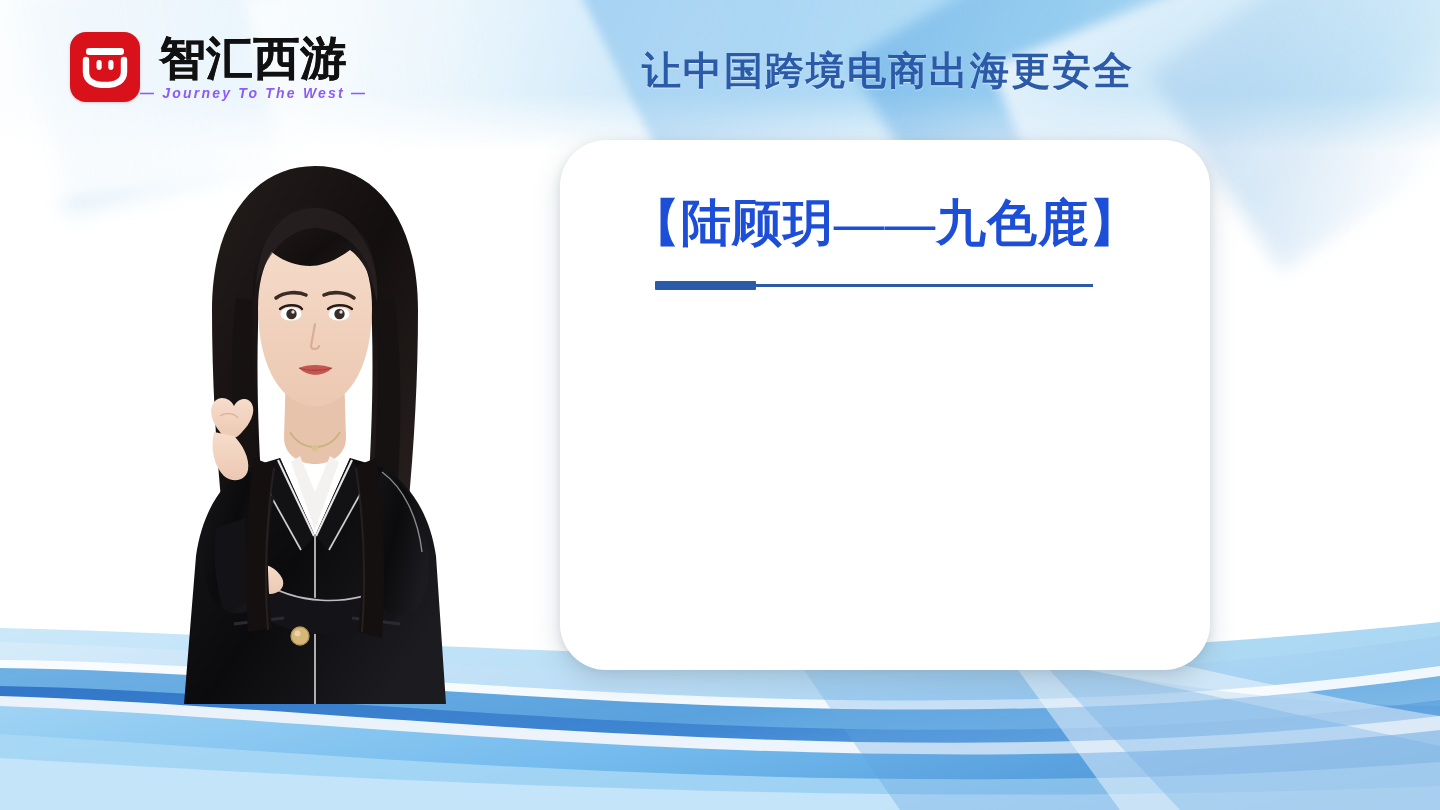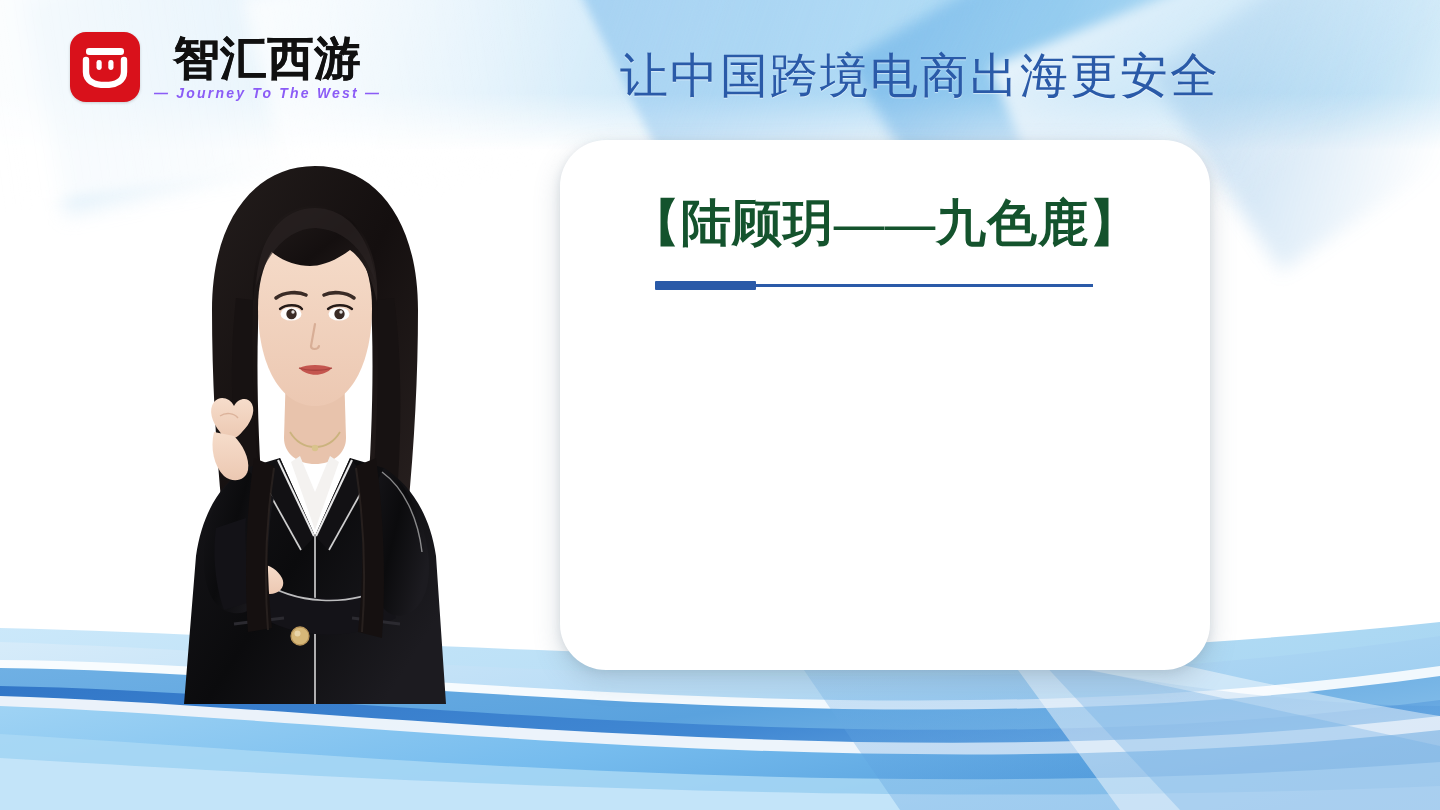--- a/index.html
+++ b/index.html
@@ -46,49 +46,49 @@
   .wave-wrap svg{display:block;width:1440px;height:300px;}
 
   
   .card{
     position:absolute;left:560px;top:140px;width:650px;height:530px;
     background:#ffffff;border-radius:46px;
     box-shadow:0 10px 26px rgba(120,138,155,.30), 0 2px 8px rgba(120,138,155,.18);
   }
 
   
-  .logo{position:absolute;left:70px;top:32px;display:flex;align-items:center;gap:14px;}
+  .logo{position:absolute;left:70px;top:32px;display:flex;align-items:center;}
   .logo-mark{width:70px;height:70px;border-radius:16px;background:#d9111b;
              display:flex;align-items:center;justify-content:center;
              box-shadow:0 1px 3px rgba(0,0,0,.18);}
   .logo-text{display:flex;flex-direction:column;align-items:center;line-height:1;}
   .logo-cn{font-size:46px;font-weight:700;color:#111;letter-spacing:1px;
            font-family:"Liberation Sans","DejaVu Sans",sans-serif;
            -webkit-text-stroke:0.6px #111;}
   .logo-en{margin-top:5px;font-size:14px;font-style:italic;font-weight:700;
            color:#8b5cf6;letter-spacing:2.2px;white-space:nowrap;
            font-family:"Liberation Sans","DejaVu Sans",sans-serif;}
 
   .tagline{
-    position:absolute;left:620px;top:44px;width:600px;
+    position:absolute;left:588px;top:44px;width:600px;
     font-family:"Liberation Serif","DejaVu Serif",serif;
-    font-size:48px;font-weight:400;color:#2a5aa8;
+    font-size:39px;font-weight:700;color:#2a5aa8;
     letter-spacing:2px;text-align:center;white-space:nowrap;
     text-shadow:0 1px 1px rgba(255,255,255,.55);
   }
 
   
   .photo{position:absolute;left:150px;top:132px;width:330px;height:590px;}
   .photo svg{display:block;}
 
   
   .title{
     position:absolute;left:560px;top:190px;width:650px;text-align:center;
     font-family:"Liberation Serif","DejaVu Serif",serif;
-    font-size:50px;font-weight:700;color:#14532d;letter-spacing:1px;
+    font-size:50px;font-weight:700;color:#1d4ed8;letter-spacing:1px;
     white-space:nowrap;
   }
   .rule{position:absolute;left:655px;top:281px;width:438px;height:9px;}
   .rule .thick{position:absolute;left:0;top:0;width:101px;height:9px;background:#2a5aa8;border-radius:1px;}
   .rule .thin{position:absolute;left:101px;top:3.2px;width:337px;height:2.6px;background:#2a5aa8;}
 
   .bullets{position:absolute;left:617px;top:320px;width:560px;}
   .bullet{
     font-size:19px;color:#232323;line-height:1;height:53px;
     display:flex;align-items:flex-start;white-space:nowrap;

